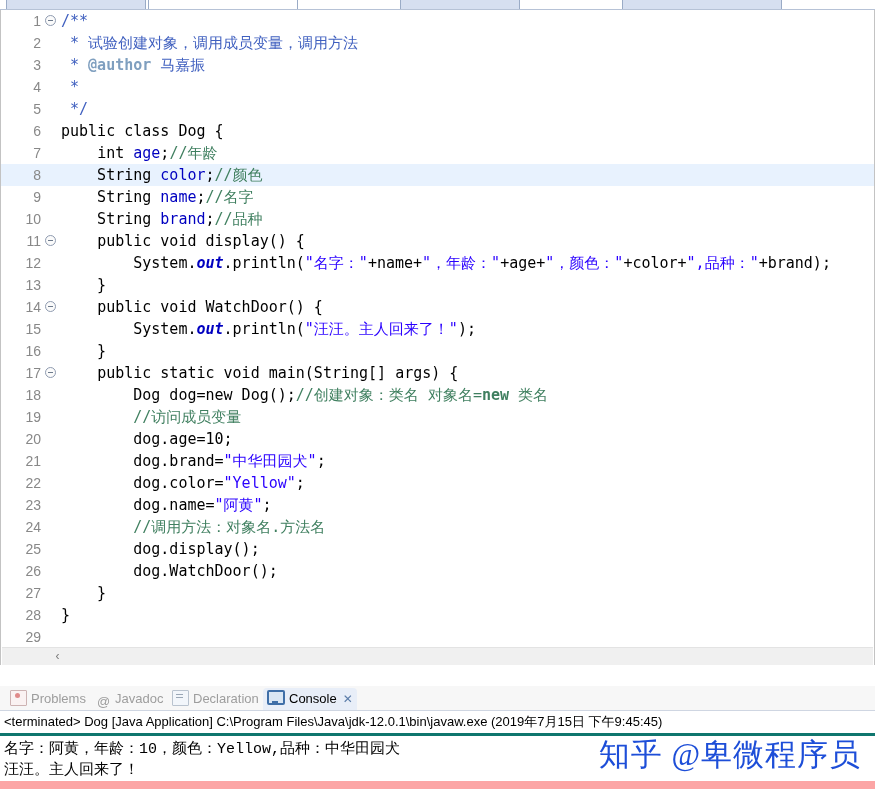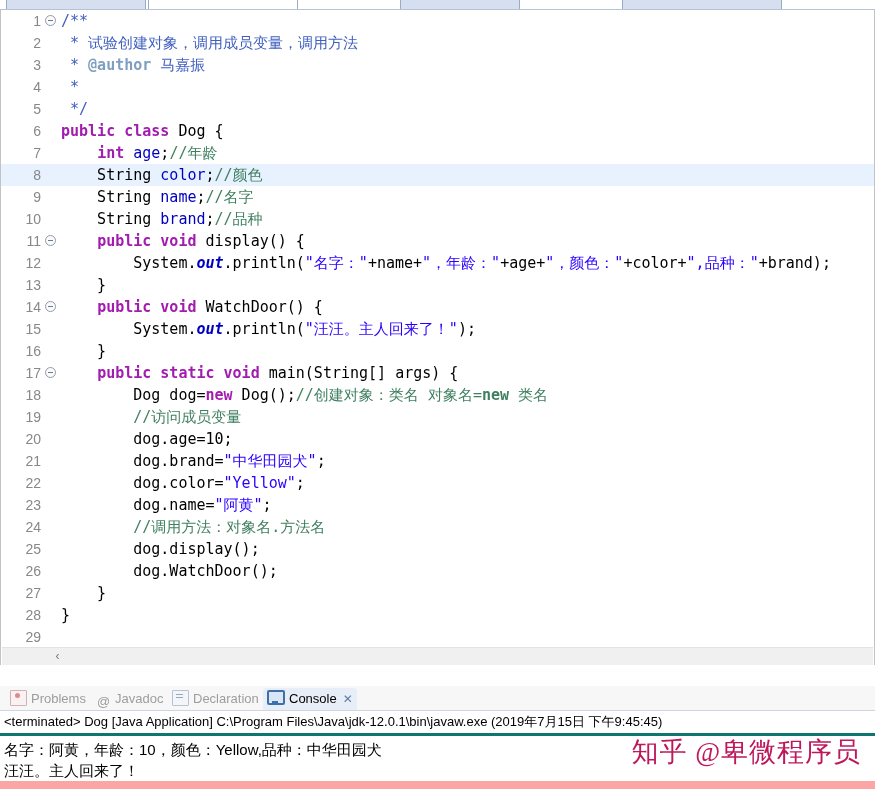--- a/index.html
+++ b/index.html
@@ -113,21 +113,21 @@
     width: 5px; height: 1px;
     background: #6d7a8c;
   }
   .ltext {
     position: absolute;
     left: 60px;
     top: 0;
   }
 
   
-  .kw   { color: #a21caf; font-weight: bold; }
+  .kw   { color: #000000; font-weight: normal; }
   .cmt  { color: #3f7f5f; text-align: center; }
   .jdoc { color: #3f5fbf; }
   .jtag { color: #7f9fbf; font-weight: bold; }
   .str  { color: #2a00ff; }
   .fld  { color: #0000c0; }
   .sfld { color: #0000c0; font-weight: bold; font-style: italic; }
   .pln  { color: #000000; }
   .cnum { color: #000000; }
   .cmtb { color: #3f7f5f; font-weight: bold; }
 
@@ -255,34 +255,34 @@
     border-bottom: 3px solid #0f766e;
     white-space: nowrap;
     overflow: hidden;
   }
   #console-body {
     position: relative;
     padding: 3px 0 0 4px;
     background: #ffffff;
   }
   .cons-line {
-    font-family: Liberation Sans, sans-serif;
+    font-family: Liberation Mono, monospace;
     font-size: 15px;
     line-height: 21px;
     color: #000000;
     white-space: pre;
   }
 
   
   #watermark {
     position: absolute;
     right: 14px;
     top: 734px;
-    font-size: 27px;
-    color: #be185d;
+    font-size: 31px;
+    color: #1d4ed8;
     font-family: "Liberation Serif", serif;
     letter-spacing: 1px;
     user-select: none;
     pointer-events: none;
   }
 </style>
 </head>
 <body>
 
 <div id="tabstrip">

